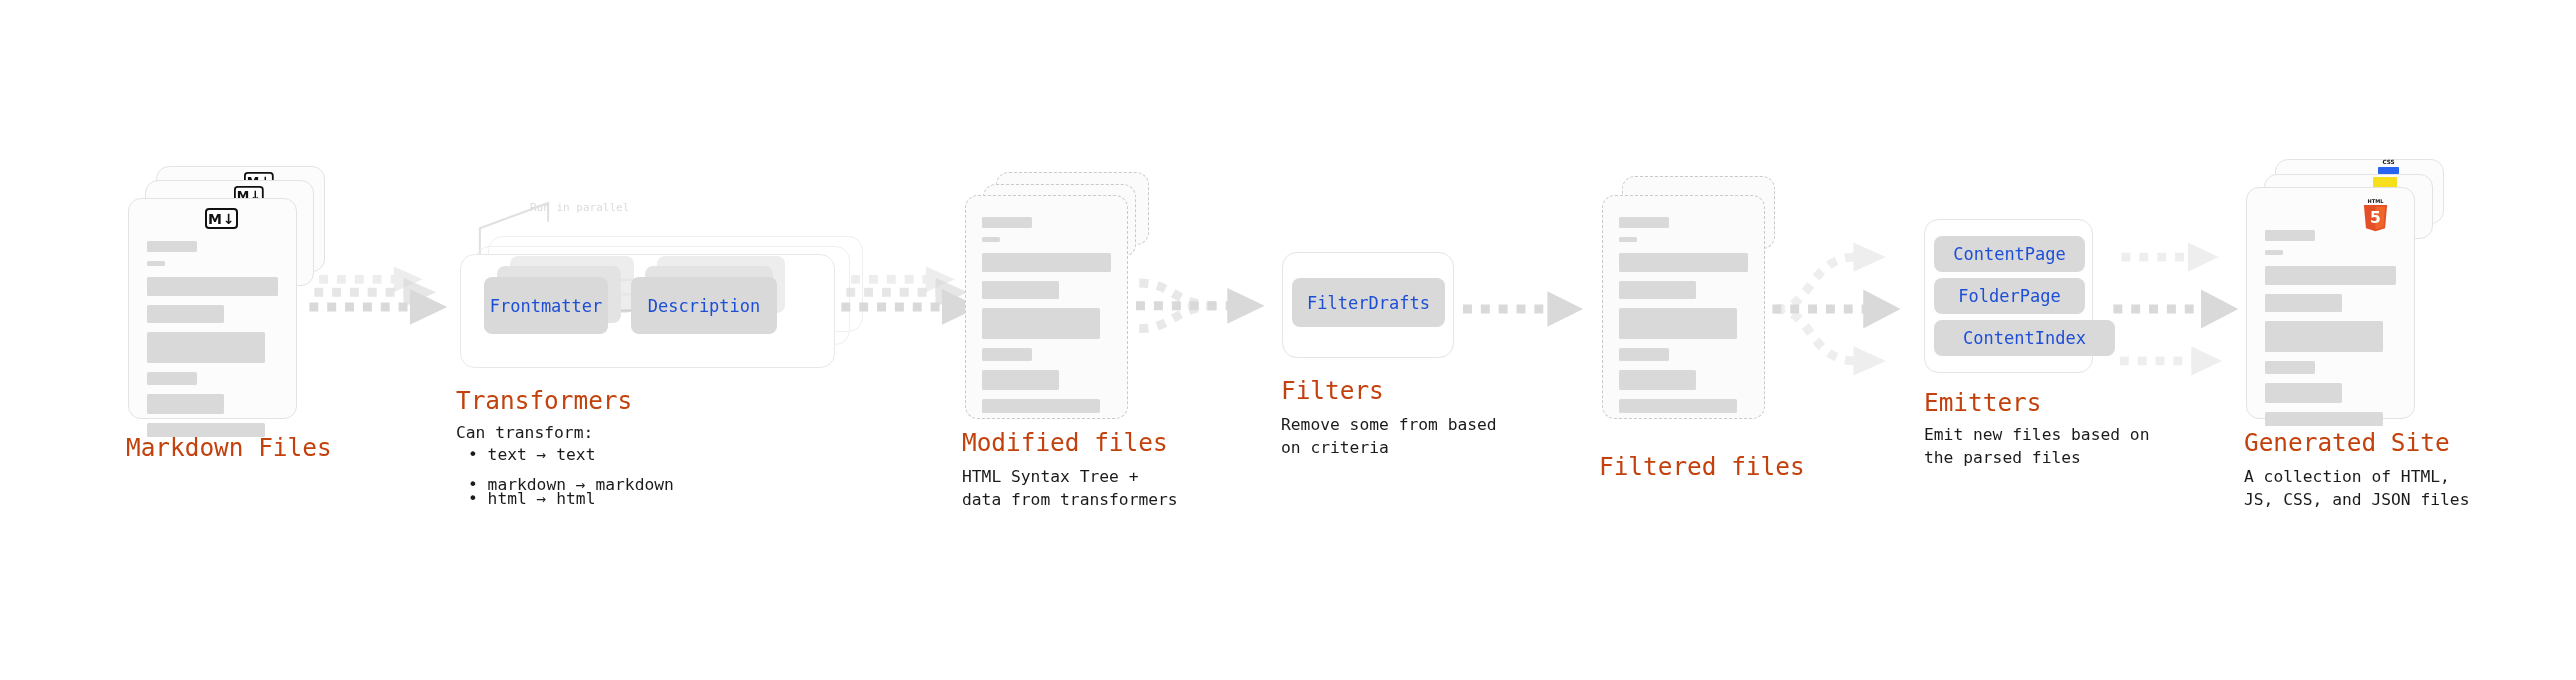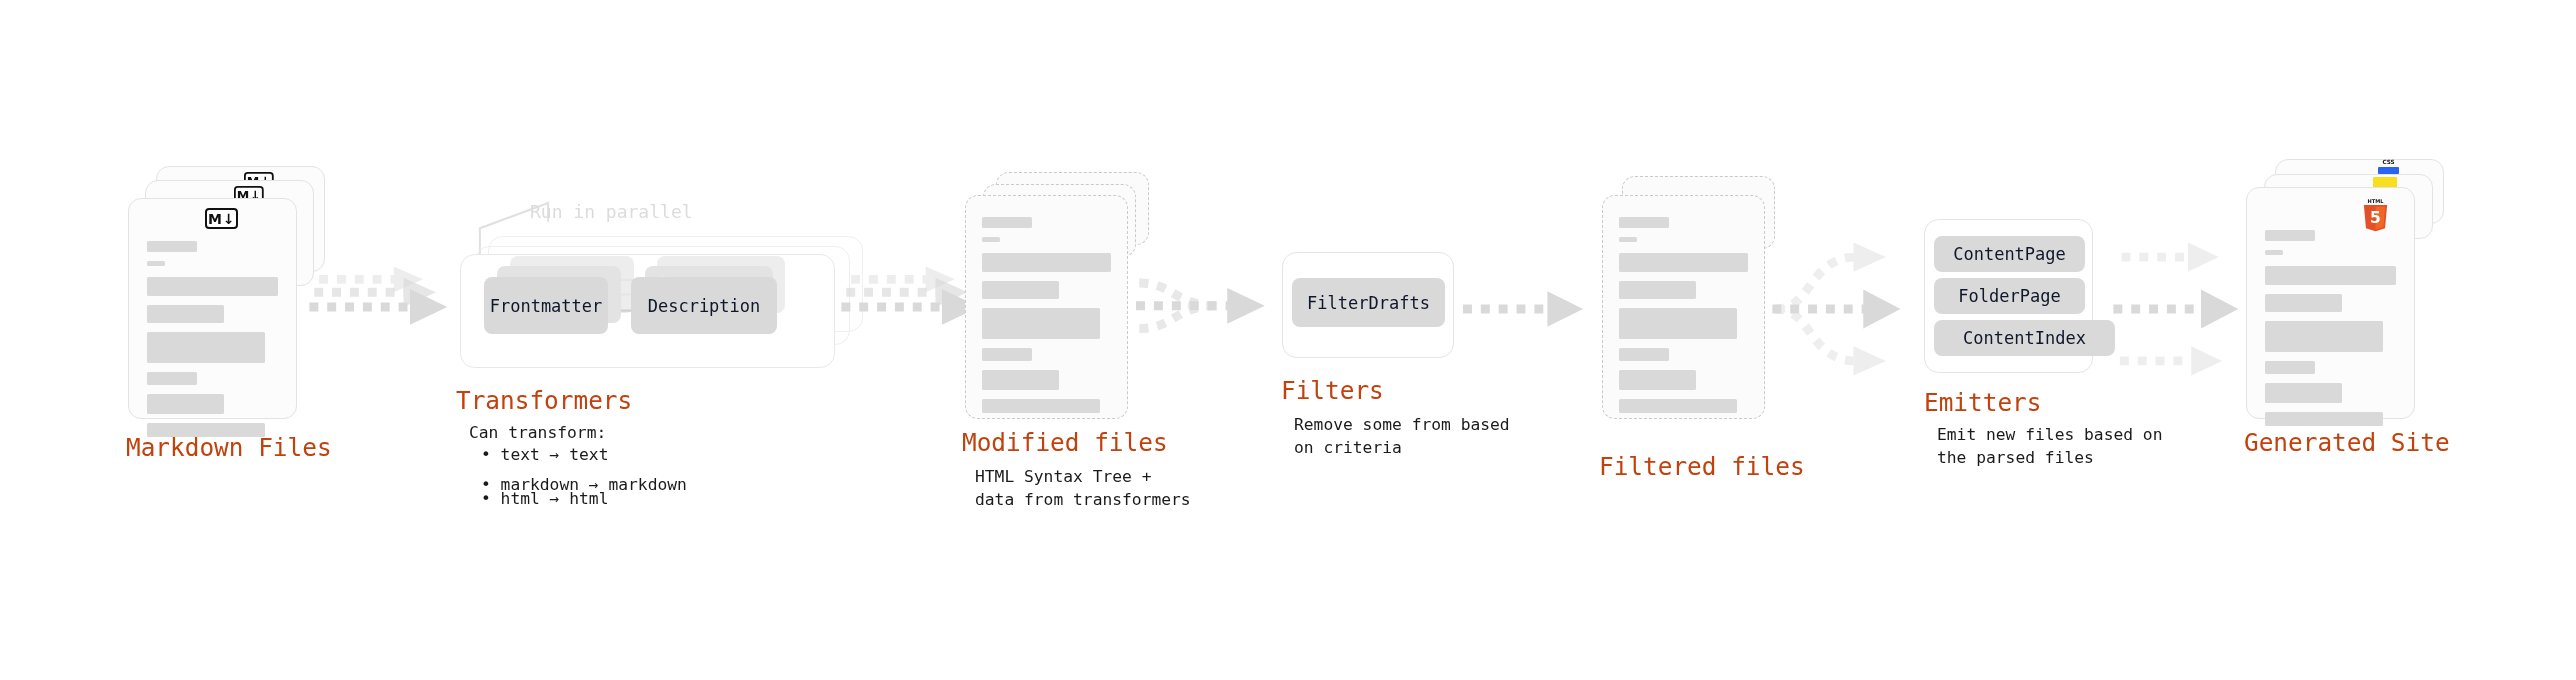--- a/index.html
+++ b/index.html
@@ -30,21 +30,20 @@
     color: #c2410c;
     letter-spacing: 0px;
     white-space: nowrap;
   }
   .stage-sub {
     font-family: "DejaVu Sans Mono", "Liberation Mono", monospace;
     font-size: 16.3px;
     line-height: 23px;
     color: #1b1b1b;
     white-space: pre-line;
-    margin-left: 13px;
   }
 
   
   .doc-stack { position: absolute; }
   .doc {
     position: absolute;
     box-sizing: border-box;
     background: #fcfcfc;
     border: 1.6px solid #e3e3e3;
     border-radius: 13px;
@@ -134,30 +133,30 @@
   .chip {
     position: absolute;
     box-sizing: border-box;
     background: #d9d9d9;
     border-radius: 8.1px;
     display: flex;
     align-items: center;
     justify-content: center;
     font-family: "DejaVu Sans Mono", "Liberation Mono", monospace;
     font-size: 17px;
-    color: #0f172a;
+    color: #1d4ed8;
     white-space: nowrap;
   }
   .chip.ghost1 { background: #e3e3e3; color: transparent; }
   .chip.ghost2 { background: #ededed; color: transparent; }
 
   .run-parallel {
     position: absolute;
     font-family: "DejaVu Sans Mono", "Liberation Mono", monospace;
-    font-size: 18px;
+    font-size: 11px;
     color: #dcdcdc;
     white-space: nowrap;
   }
 
   svg { overflow: visible; }
 </style>
 </head>
 <body>
 
 <div id="stage">
@@ -382,15 +381,17 @@
 
     <svg class="html5-badge" style="left:2360px; top:197px;" viewBox="0 0 40 46">
       <text x="20" y="7" text-anchor="middle" font-family="DejaVu Sans, Liberation Sans, sans-serif" font-size="6.5" font-weight="700" fill="#111">HTML</text>
       <path d="M5,10 L35,10 L32.3,40 L20,44 L7.7,40 Z" fill="#e34f26"></path>
       <path d="M20,12 L32.6,12 L30.3,38.5 L20,41.6 Z" fill="#ef652a"></path>
       <text x="20" y="33" text-anchor="middle" font-family="DejaVu Sans, Liberation Sans, sans-serif" font-size="20" font-weight="700" fill="#ffffff">5</text>
     </svg>
   </div>
 
   <div class="stage-title abs" style="left:2244px; top:428px;">Generated Site</div>
+  <div class="stage-sub abs" style="left:2244px; top:465px;">A collection of HTML,
+JS, CSS, and JSON files</div>
 
 </div>
 
 
 </body></html>

